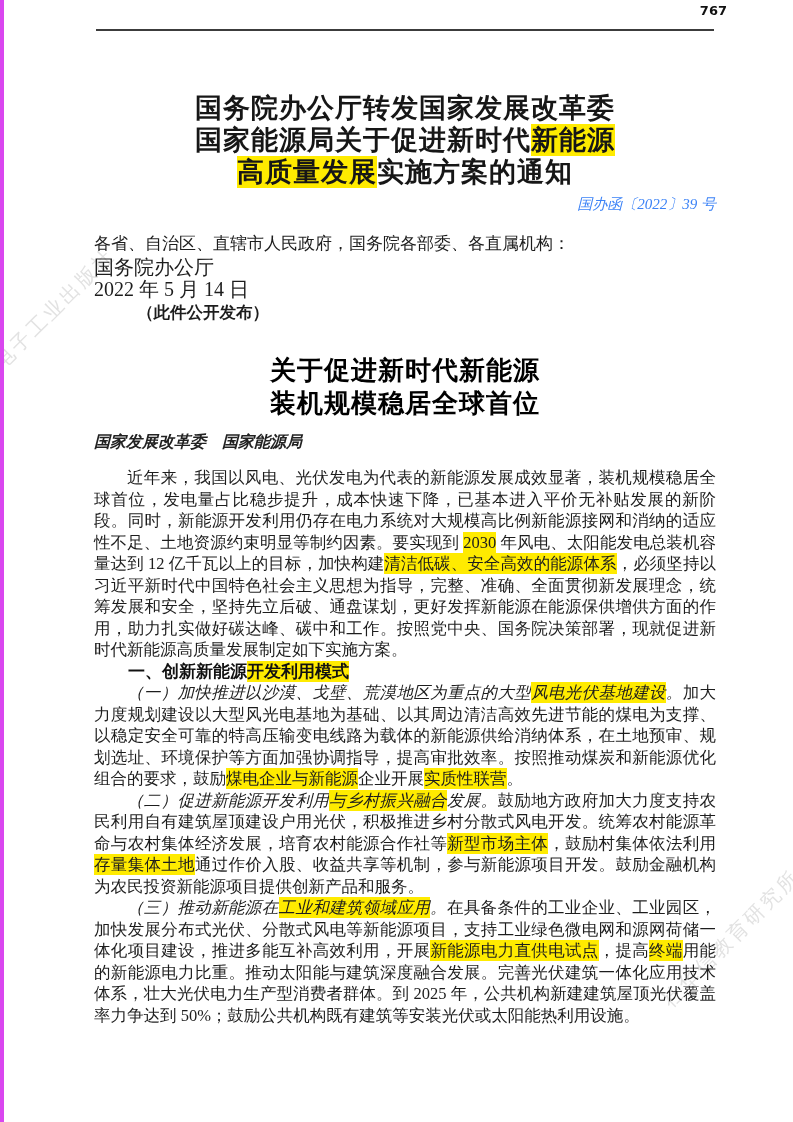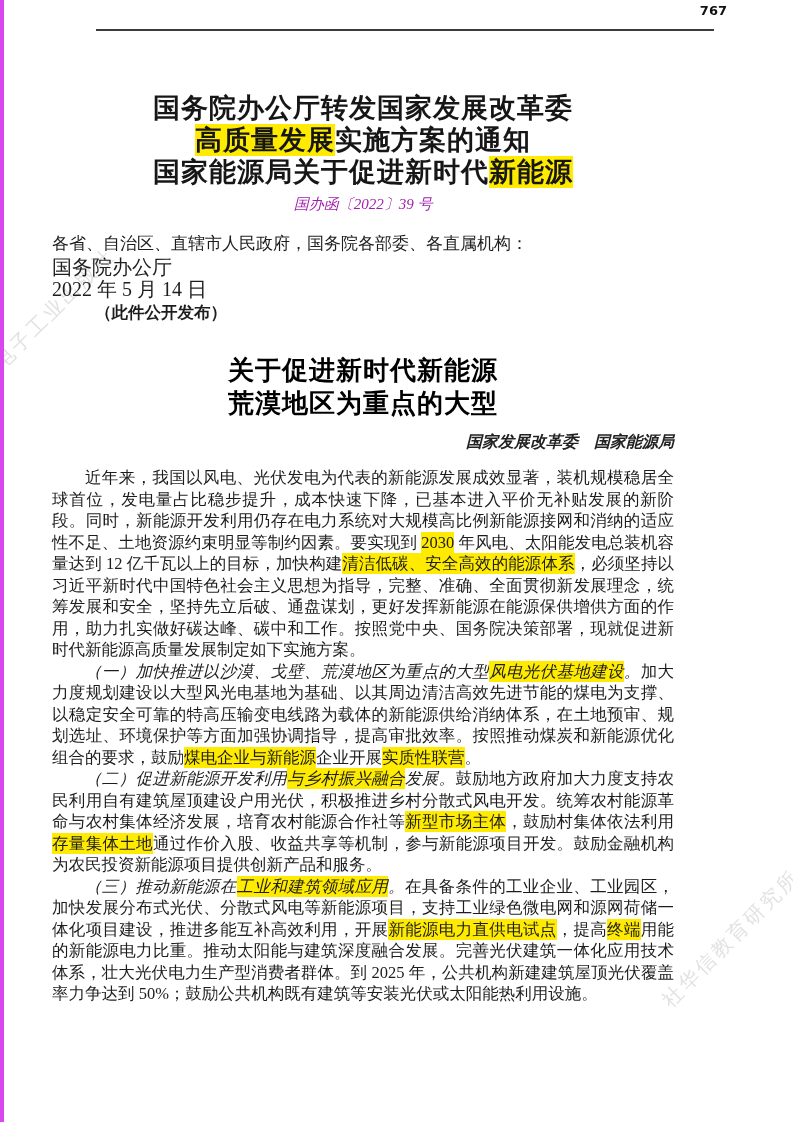--- a/index.html
+++ b/index.html
@@ -16,44 +16,44 @@
     position:absolute;top:3px;right:70px;
     font-family:"DejaVu Sans","Liberation Sans",sans-serif;
     font-weight:bold;font-size:13px;color:#111;
   }
   .header-rule{
     position:absolute;top:29px;left:92px;width:618px;height:2px;
     background:#3c3c3c;
   }
   .content{
     position:relative;
-    margin-left:48px;width:622px;
+    margin-left:90px;width:622px;
   }
   .notice-title{
     margin:92px 0 0 0;
     text-align:center;
     font-size:27px;line-height:32px;font-weight:700;
     letter-spacing:1px;color:#161616;
   }
   .doc-number{
-    margin-top:7px;text-align:center;
-    font-size:15px;font-style:italic;color:#a21caf;
+    margin-top:7px;text-align:right;
+    font-size:15px;font-style:italic;color:#3b82f6;
   }
   .notice-block{margin-top:18px;font-size:17px;line-height:24px;text-align:justify;}
   .salutation{margin:0;}
   .notice-body{margin:0;text-indent:2em;}
   .sign-block{margin-top:0;text-align:left;font-size:20px;line-height:22px;}
   .publish-note{margin-top:2px;padding-left:2.6em;font-size:16.5px;line-height:22px;font-weight:bold;}
   .plan-title{
     margin:30px 0 0 0;text-align:center;
     font-size:26px;line-height:33px;font-weight:700;
     letter-spacing:1px;color:#000000;
   }
   .plan-authors{
-    margin-top:12px;text-align:right;
+    margin-top:12px;text-align:left;
     font-size:16px;font-weight:700;font-style:italic;color:#222;
   }
   .plan-body{margin-top:14px;font-size:16.5px;line-height:21.5px;text-align:justify;}
   .para{margin:0;text-indent:2em;}
   .para.heading{
     font-family:"Liberation Sans","DejaVu Sans",sans-serif;
     font-weight:700;font-size:17px;color:#111;
   }
   .hl{background:#ffeb00;padding:1px 0;box-decoration-break:clone;-webkit-box-decoration-break:clone;}
   .kai{font-style:italic;}
@@ -75,45 +75,46 @@
   <div class="page-number">767</div>
   <div class="header-rule"></div>
 
   <div class="watermark left">电子工业出版社</div>
   <div class="watermark right">社华信教育研究所</div>
 
   <div class="content">
 
     <h1 class="notice-title">
       <div><span>国务院办公厅转发国家发展改革委</span></div>
+      <div><span>国家能源局关于促进新时代</span><span class="hl">新能源</span></div>
       <div><span class="hl">高质量发展</span><span>实施方案的通知</span></div>
-      <div><span>国家能源局关于促进新时代</span><span class="hl">新能源</span></div>
     </h1>
 
     <div class="doc-number">国办函〔2022〕39 号</div>
 
     <div class="notice-block">
       <p class="salutation">各省、自治区、直辖市人民政府，国务院各部委、各直属机构：</p>
     </div>
 
     <div class="sign-block">
       <div>国务院办公厅</div>
       <div>2022 年 5 月 14 日</div>
     </div>
 
     <div class="publish-note">（此件公开发布）</div>
 
     <h2 class="plan-title">
       <div>关于促进新时代新能源</div>
-      <div>荒漠地区为重点的大型</div>
+      <div>装机规模稳居全球首位</div>
     </h2>
 
     <div class="plan-authors">国家发展改革委　国家能源局</div>
 
     <div class="plan-body">
         <p class="para"><span>近年来，我国以风电、光伏发电为代表的新能源发展成效显著，装机规模稳居全球首位，发电量占比稳步提升，成本快速下降，已基本进入平价无补贴发展的新阶段。同时，新能源开发利用仍存在电力系统对大规模高比例新能源接网和消纳的适应性不足、土地资源约束明显等制约因素。要实现到 </span><span class="hl">2030</span><span> 年风电、太阳能发电总装机容量达到 12 亿千瓦以上的目标，加快构建</span><span class="hl">清洁低碳、安全高效的能源体系</span><span>，必须坚持以习近平新时代中国特色社会主义思想为指导，完整、准确、全面贯彻新发展理念，统筹发展和安全，坚持先立后破、通盘谋划，更好发挥新能源在能源保供增供方面的作用，助力扎实做好碳达峰、碳中和工作。按照党中央、国务院决策部署，现就促进新时代新能源高质量发展制定如下实施方案。</span></p>
+        <p class="para heading"><span>一、创新新能源</span><span class="hl">开发利用模式</span></p>
         <p class="para"><span class="kai">（一）加快推进以沙漠、戈壁、荒漠地区为重点的大型</span><span class="hl kai">风电光伏基地建设</span><span class="kai">。</span><span>加大力度规划建设以大型风光电基地为基础、以其周边清洁高效先进节能的煤电为支撑、以稳定安全可靠的特高压输变电线路为载体的新能源供给消纳体系，在土地预审、规划选址、环境保护等方面加强协调指导，提高审批效率。按照推动煤炭和新能源优化组合的要求，鼓励</span><span class="hl">煤电企业与新能源</span><span>企业开展</span><span class="hl">实质性联营</span><span>。</span></p>
         <p class="para"><span class="kai">（二）促进新能源开发利用</span><span class="hl kai">与乡村振兴融合</span><span class="kai">发展。</span><span>鼓励地方政府加大力度支持农民利用自有建筑屋顶建设户用光伏，积极推进乡村分散式风电开发。统筹农村能源革命与农村集体经济发展，培育农村能源合作社等</span><span class="hl">新型市场主体</span><span>，鼓励村集体依法利用</span><span class="hl">存量集体土地</span><span>通过作价入股、收益共享等机制，参与新能源项目开发。鼓励金融机构为农民投资新能源项目提供创新产品和服务。</span></p>
         <p class="para"><span class="kai">（三）推动新能源在</span><span class="hl kai">工业和建筑领域应用</span><span class="kai">。</span><span>在具备条件的工业企业、工业园区，加快发展分布式光伏、分散式风电等新能源项目，支持工业绿色微电网和源网荷储一体化项目建设，推进多能互补高效利用，开展</span><span class="hl">新能源电力直供电试点</span><span>，提高</span><span class="hl">终端</span><span>用能的新能源电力比重。推动太阳能与建筑深度融合发展。完善光伏建筑一体化应用技术体系，壮大光伏电力生产型消费者群体。到 2025 年，公共机构新建建筑屋顶光伏覆盖率力争达到 50%；鼓励公共机构既有建筑等安装光伏或太阳能热利用设施。</span></p>
       </div>
 
   </div>
 </div>
 
 </body></html>

